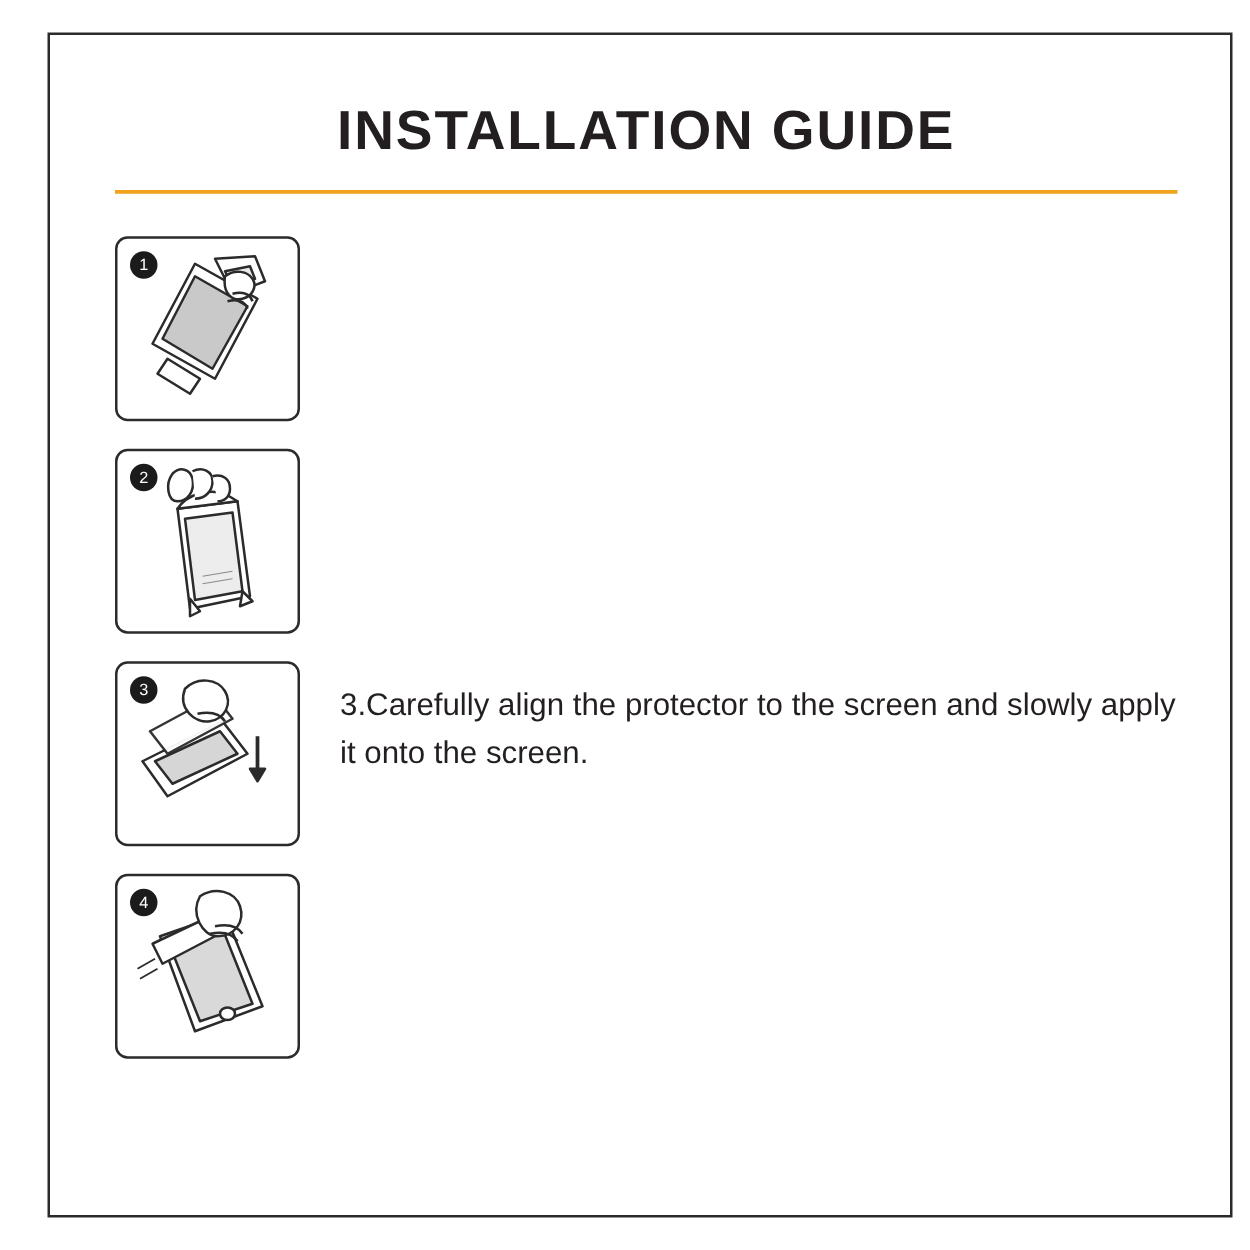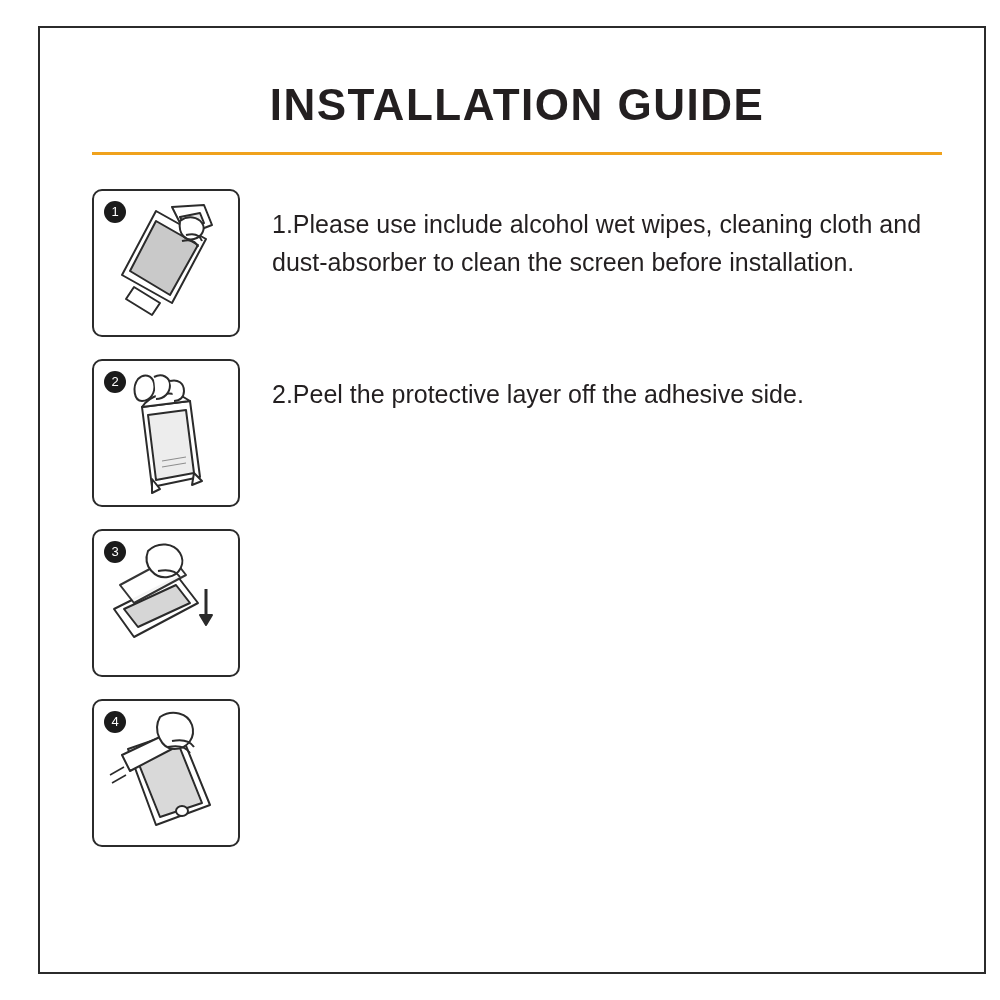--- a/index.html
+++ b/index.html
@@ -136,23 +136,20 @@
 
               <path d="M78 16 L110 14 L118 34 L92 44 Z" fill="#ffffff"></path>
               <path d="M86 26 L106 22 L110 32 L92 38 Z" fill="#e8e8e8"></path>
 
               <path d="M86 30 C94 24 104 26 108 32 C112 38 108 46 100 48 C92 50 84 44 86 30 Z" fill="#ffffff"></path>
               <path d="M92 44 C100 42 106 44 108 50"></path>
               <path d="M88 50 C96 48 102 50 104 56"></path>
             </g>
           </svg>
         </div>
-        <div class="step-text">
-          <span class="num">1.</span><span class="step-body">Please use include alcohol wet wipes, cleaning cloth and dust-absorber to clean the screen before installation.</span>
-        </div>
       </div>
 
       <div class="step s2">
         <div class="thumb">
           <div class="badge">2</div>
           <svg width="144" height="144" viewBox="0 0 144 144">
             <g stroke="#2b2b2b" stroke-width="2" fill="none" stroke-linejoin="round">
 
               <path d="M48 46 L96 40 L106 116 L58 126 Z" fill="#ffffff"></path>
               <path d="M54 54 L92 49 L100 112 L62 119 Z" fill="#ededed"></path>
@@ -164,43 +161,43 @@
               <path d="M76 20 C84 18 90 22 90 30 C90 36 86 40 80 40" fill="#ffffff"></path>
 
               <path d="M58 118 L66 128 L58 132 Z" fill="#ffffff"></path>
               <path d="M100 112 L108 120 L98 124 Z" fill="#ffffff"></path>
 
               <path d="M68 100 L92 96" stroke-width="1" opacity="0.5"></path>
               <path d="M68 106 L92 102" stroke-width="1" opacity="0.5"></path>
             </g>
           </svg>
         </div>
-        <div class="step-text">
-          <span class="num">2.</span><span class="step-body">Peel the protective layer off the adhesive side.</span>
-        </div>
       </div>
 
       <div class="step s3">
         <div class="thumb">
           <div class="badge">3</div>
           <svg width="144" height="144" viewBox="0 0 144 144">
             <g stroke="#2b2b2b" stroke-width="2" fill="none" stroke-linejoin="round">
 
               <path d="M20 78 L84 46 L104 72 L40 106 Z" fill="#ffffff"></path>
               <path d="M30 78 L82 54 L96 72 L44 96 Z" fill="#d6d6d6"></path>
 
               <path d="M26 54 L78 26 L92 44 L40 72 Z" fill="#ffffff" opacity="0.95"></path>
 
               <path d="M54 20 C64 10 80 12 86 22 C92 32 86 44 74 46 C62 48 48 36 54 20 Z" fill="#ffffff"></path>
               <path d="M64 40 C74 38 82 40 86 46"></path>
 
               <path d="M112 58 L112 92" stroke-width="3"></path>
               <path d="M106 84 L112 94 L118 84 Z" fill="#2b2b2b" stroke-width="2"></path>
             </g>
           </svg>
+        </div>
+        <div class="step-text">
+          <span class="num">3.</span><span class="step-body">Carefully align the protector to  the screen and slowly apply it onto the screen.</span>
         </div>
       </div>
 
       <div class="step s4">
         <div class="thumb">
           <div class="badge">4</div>
           <svg width="144" height="144" viewBox="0 0 144 144">
             <g stroke="#2b2b2b" stroke-width="2" fill="none" stroke-linejoin="round">
 
               <path d="M34 48 L86 30 L116 104 L62 124 Z" fill="#ffffff"></path>

